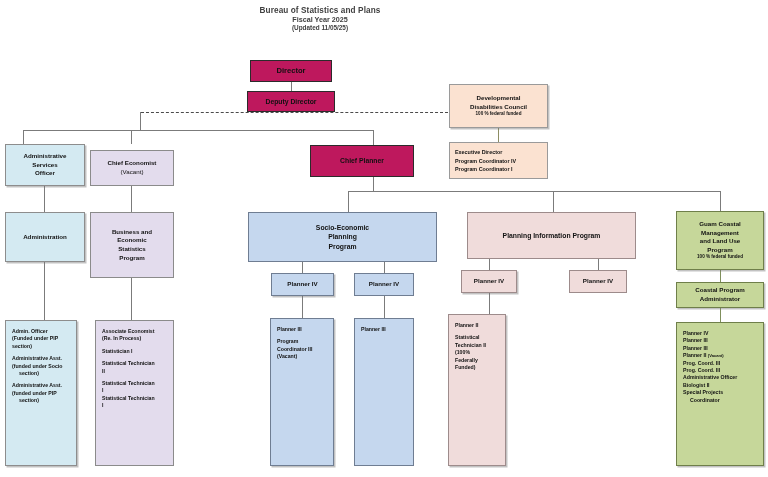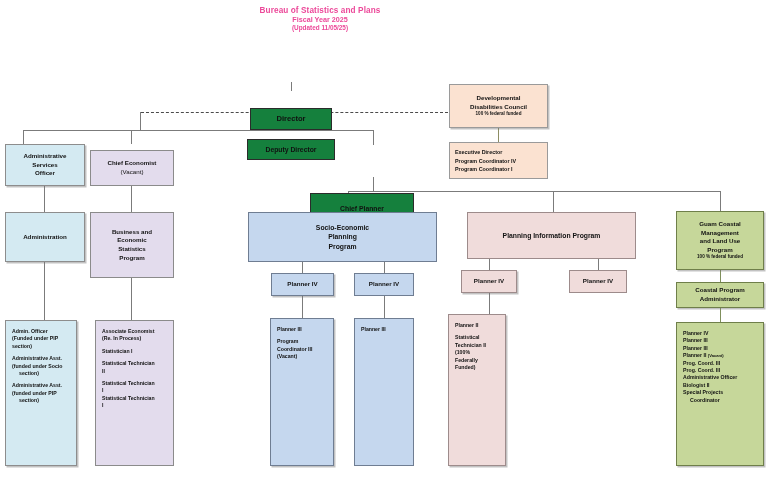--- a/index.html
+++ b/index.html
@@ -11,21 +11,21 @@
     position:relative;
     width:768px;
     height:477px;
     background:#ffffff;
     overflow:hidden;
   }
 
   
   .title-block{
     position:absolute; left:0; top:6px; width:640px;
-    text-align:center; color:#ec4899;
+    text-align:center; color:#404040;
   }
   .title-block .t1{font-size:8.2px;font-weight:bold;line-height:9.4px;letter-spacing:.1px;}
   .title-block .t2{font-size:7.6px;font-weight:bold;line-height:9.2px;}
   .title-block .t3{font-size:7.2px;font-weight:bold;line-height:9px;}
   .title-block .t4{font-size:6.4px;font-weight:bold;line-height:8.6px;}
 
   
   .ln{position:absolute;background:#7b7b7b;}
   .ln.v{width:1px;}
   .ln.h{height:1px;}
@@ -58,21 +58,21 @@
     align-items:flex-start;
     text-align:left;
     padding:7px 5px 5px 6px;
   }
   .box.list .row{font-weight:bold;font-size:5.2px;line-height:7.4px;}
   .box.list .gap{height:5px;}
   .box.list .indent{padding-left:7px;}
   .box.list .vac{font-weight:bold;font-size:4.1px;}
 
   
-  .f-white {background:#15803d;border-color:#2b2b2b;margin-top:48px;}
+  .f-white {background:#be185d;border-color:#2b2b2b;}
   .f-peach {background:#fbe2d1;border-color:#9a9a9a;}
   .f-lblue {background:#d4eaf2;border-color:#8d8d8d;}
   .f-purple{background:#e3dced;border-color:#8b8b8b;}
   .f-blue  {background:#c5d7ee;border-color:#6f7d92;}
   .f-pink  {background:#f0dcdb;border-color:#9d8b8b;}
   .f-green {background:#c6d79a;border-color:#6f7f4a;}
 
   
   .s9{font-size:7.6px;line-height:10px;}
   .s8{font-size:6.8px;line-height:9.4px;}

